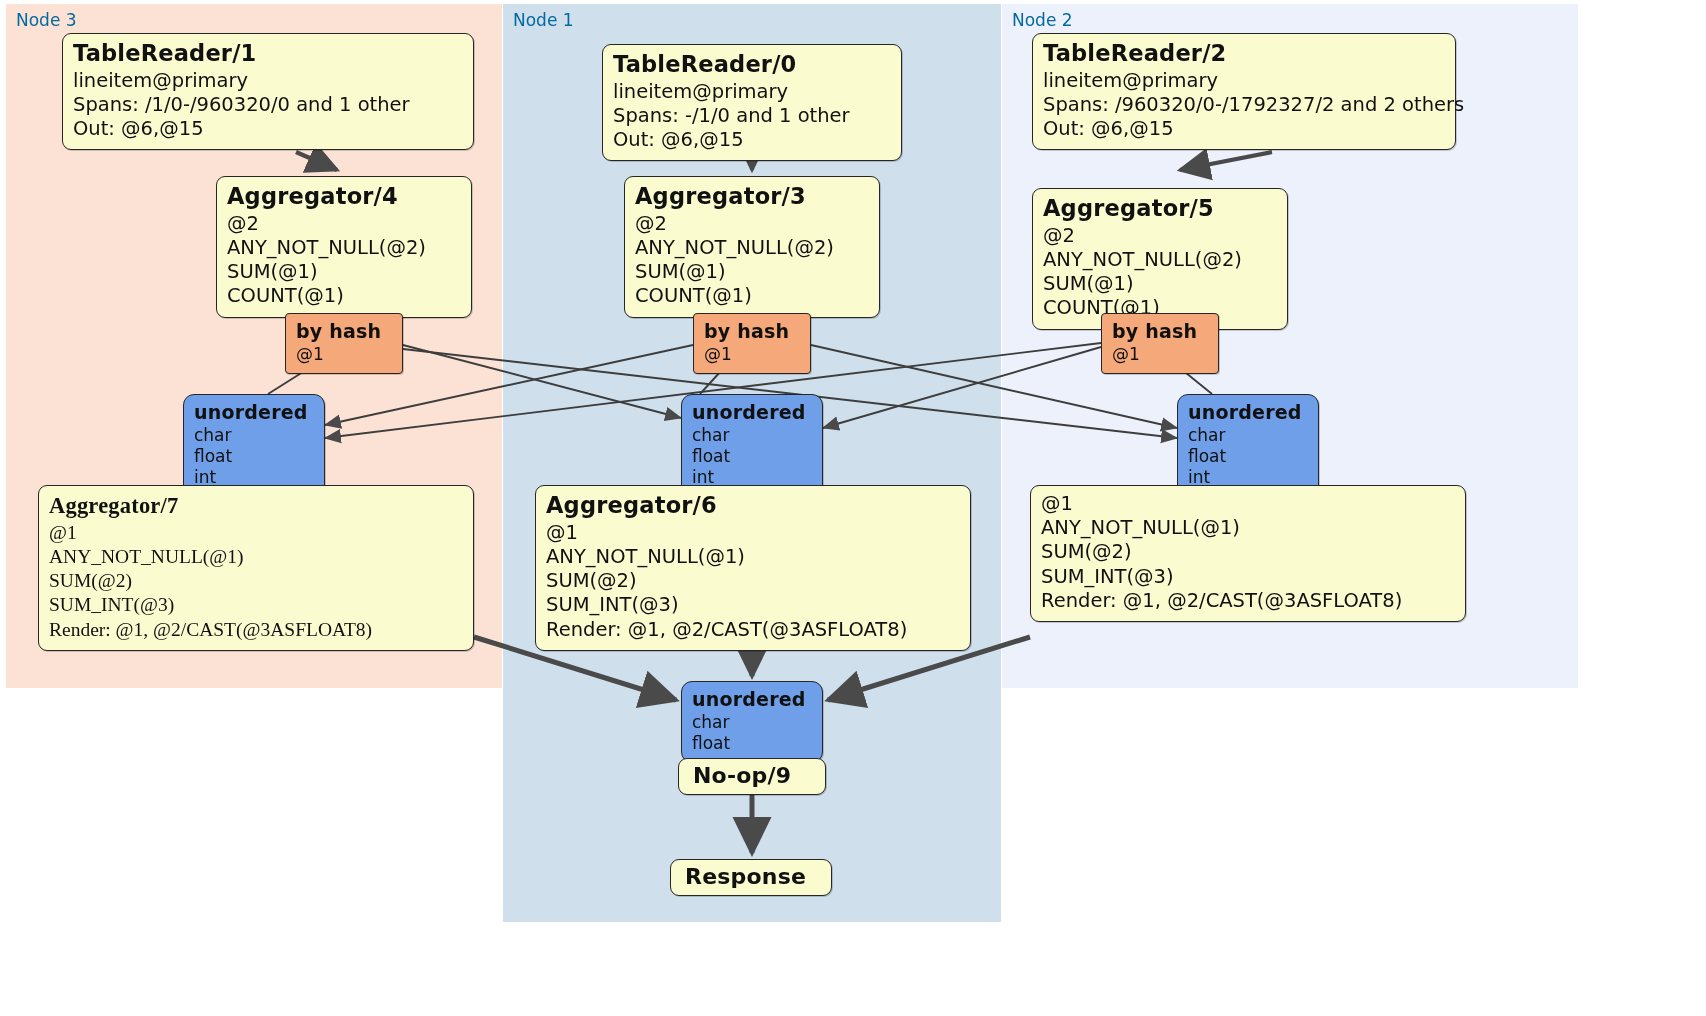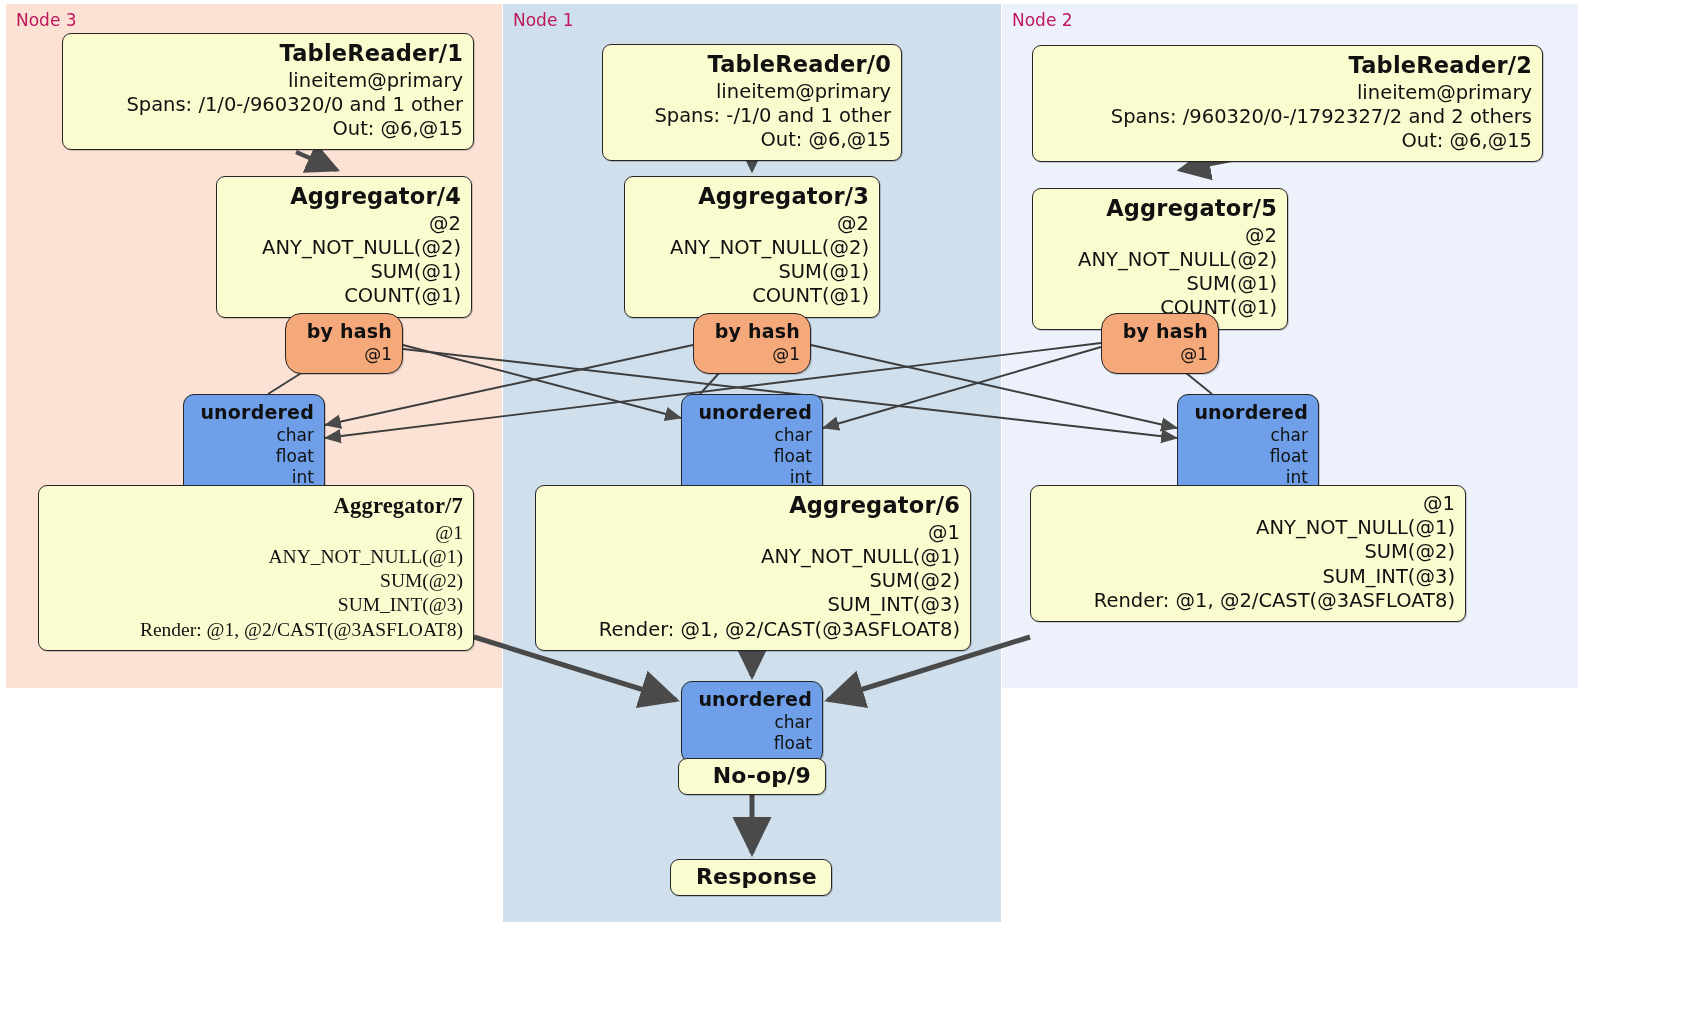--- a/index.html
+++ b/index.html
@@ -19,21 +19,21 @@
   
   .region {
     position: absolute;
     box-sizing: border-box;
   }
   .region-label {
     position: absolute;
     left: 10px;
     top: 6px;
     font-size: 17px;
-    color: #be185d;
+    color: #0369a1;
     font-family: "DejaVu Sans", sans-serif;
     white-space: nowrap;
   }
   #region-node3 { left: 6px;    top: 4px;  width: 496px;  height: 684px; background: #fbe2d5; }
   #region-node1 { left: 503px;  top: 4px;  width: 498px;  height: 918px; background: #cfdfec; }
   #region-node2 { left: 1002px; top: 4px;  width: 576px;  height: 684px; background: #edf1fb; }
 
   
   #edges {
     position: absolute;
@@ -42,52 +42,52 @@
     height: 1016px;
     pointer-events: none;
   }
 
   
   .box {
     position: absolute;
     box-sizing: border-box;
     border: 1.6px solid #262626;
     border-radius: 9px;
-    text-align: right;
+    text-align: left;
     padding: 6px 10px 8px 10px;
     line-height: 1.24;
     font-size: 19.5px;
     color: #111111;
     white-space: nowrap;
   }
   .box .title {
     font-weight: bold;
     font-size: 22.5px;
     letter-spacing: .2px;
     display: block;
     margin-bottom: 1px;
   }
   .box .line { display: block; }
 
   .proc   { background: #fbfbd0; box-shadow: 1px 1px 0 rgba(0,0,0,.18); }
-  .router { background: #f5a97a; border-radius: 16px; box-shadow: 1px 1px 0 rgba(0,0,0,.18); }
+  .router { background: #f5a97a; border-radius: 4px; box-shadow: 1px 1px 0 rgba(0,0,0,.18); }
   .stream { background: #6e9fe8; border-radius: 11px; box-shadow: 1px 1px 0 rgba(0,0,0,.18); }
 
   .router .title { font-size: 19px; margin-bottom: 0; }
   .router .line  { font-size: 17px; }
   .stream .title { font-size: 19px; margin-bottom: 0; }
   .stream .line  { font-size: 17px; }
 
   .compact { padding: 3px 14px 5px 14px; }
   .compact .title { font-size: 22px; margin-bottom: 0; }
 
   
   #tr1 { left: 62px;   top: 33px;  width: 412px; }
   #tr0 { left: 602px;  top: 44px;  width: 300px; }
-  #tr2 { left: 1032px; top: 45px;  width: 511px; }
+  #tr2 { left: 1032px; top: 33px;  width: 424px; }
 
   
   #agg4 { left: 216px;  top: 176px; width: 256px; }
   #agg3 { left: 624px;  top: 176px; width: 256px; }
   #agg5 { left: 1032px; top: 188px; width: 256px; }
 
   
   #hash4 { left: 285px;  top: 313px; width: 118px; }
   #hash3 { left: 693px;  top: 313px; width: 118px; }
   #hash5 { left: 1101px; top: 313px; width: 118px; }

